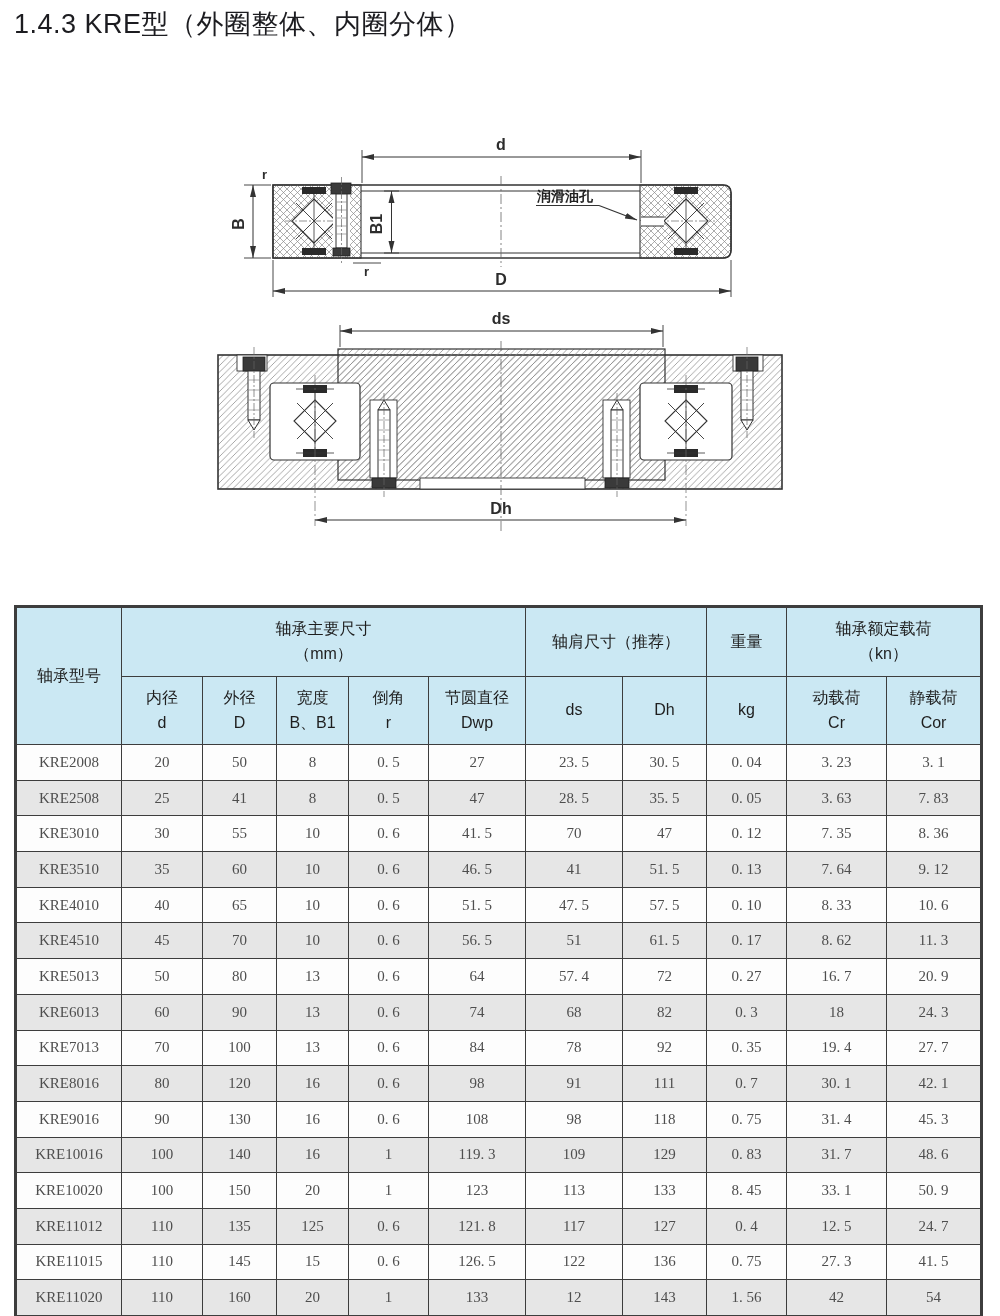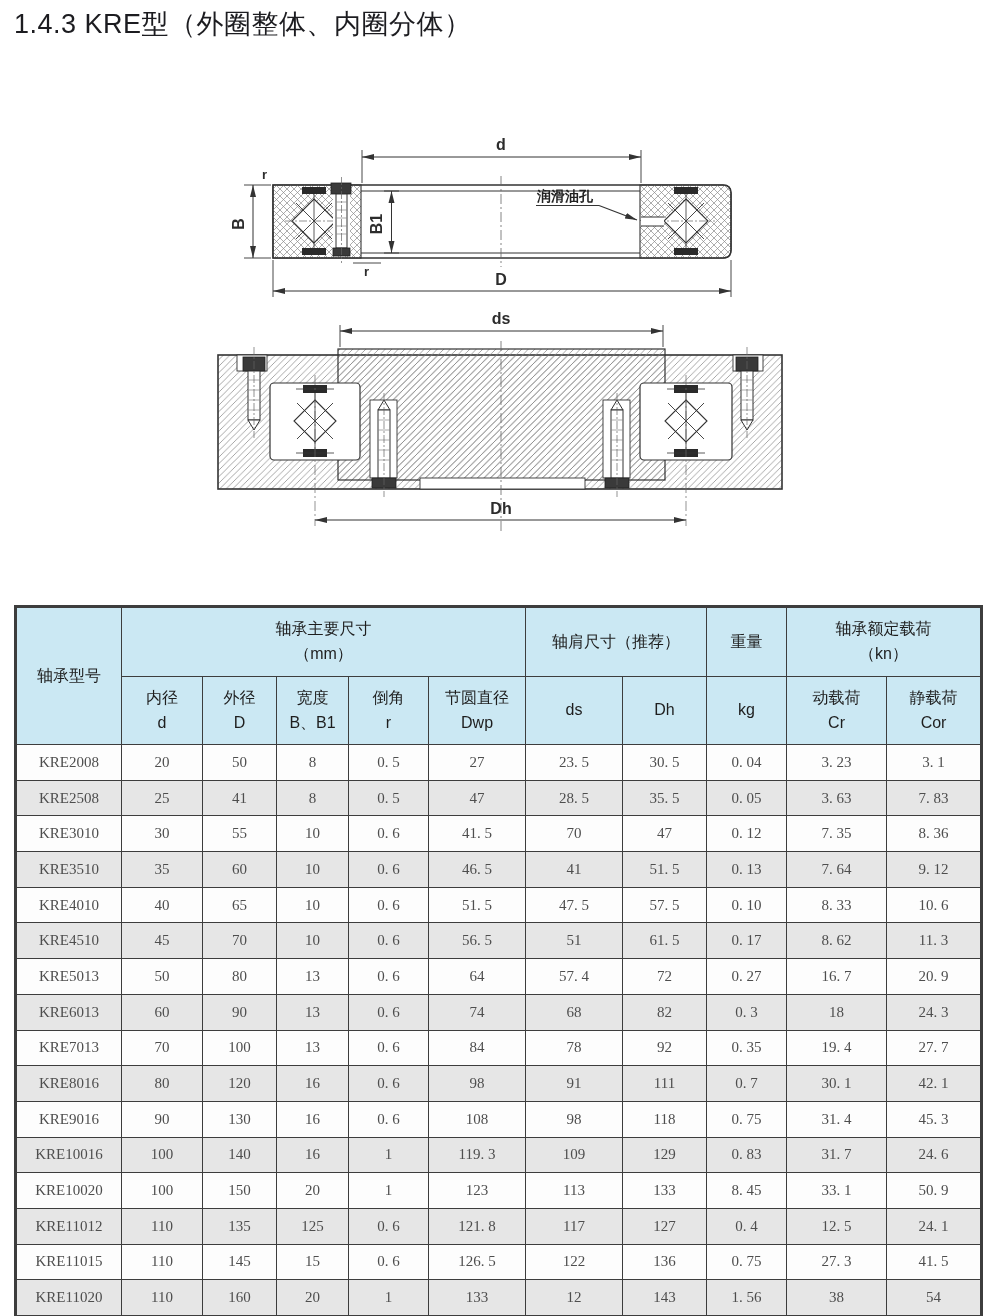--- a/index.html
+++ b/index.html
@@ -439,21 +439,21 @@
             <td>KRE10016</td>
             <td>100</td>
             <td>140</td>
             <td>16</td>
             <td>1</td>
             <td>119. 3</td>
             <td>109</td>
             <td>129</td>
             <td>0. 83</td>
             <td>31. 7</td>
-            <td>24. 6</td>
+            <td>48. 6</td>
           </tr>
           <tr>
             <td>KRE10020</td>
             <td>100</td>
             <td>150</td>
             <td>20</td>
             <td>1</td>
             <td>123</td>
             <td>113</td>
             <td>133</td>
@@ -465,21 +465,21 @@
             <td>KRE11012</td>
             <td>110</td>
             <td>135</td>
             <td>125</td>
             <td>0. 6</td>
             <td>121. 8</td>
             <td>117</td>
             <td>127</td>
             <td>0. 4</td>
             <td>12. 5</td>
-            <td>24. 1</td>
+            <td>24. 7</td>
           </tr>
           <tr>
             <td>KRE11015</td>
             <td>110</td>
             <td>145</td>
             <td>15</td>
             <td>0. 6</td>
             <td>126. 5</td>
             <td>122</td>
             <td>136</td>
@@ -490,20 +490,20 @@
           <tr>
             <td>KRE11020</td>
             <td>110</td>
             <td>160</td>
             <td>20</td>
             <td>1</td>
             <td>133</td>
             <td>12</td>
             <td>143</td>
             <td>1. 56</td>
-            <td>38</td>
+            <td>42</td>
             <td>54</td>
           </tr>
         </tbody>
     </table>
   </div>
 
 </div>
 
 </body></html>

